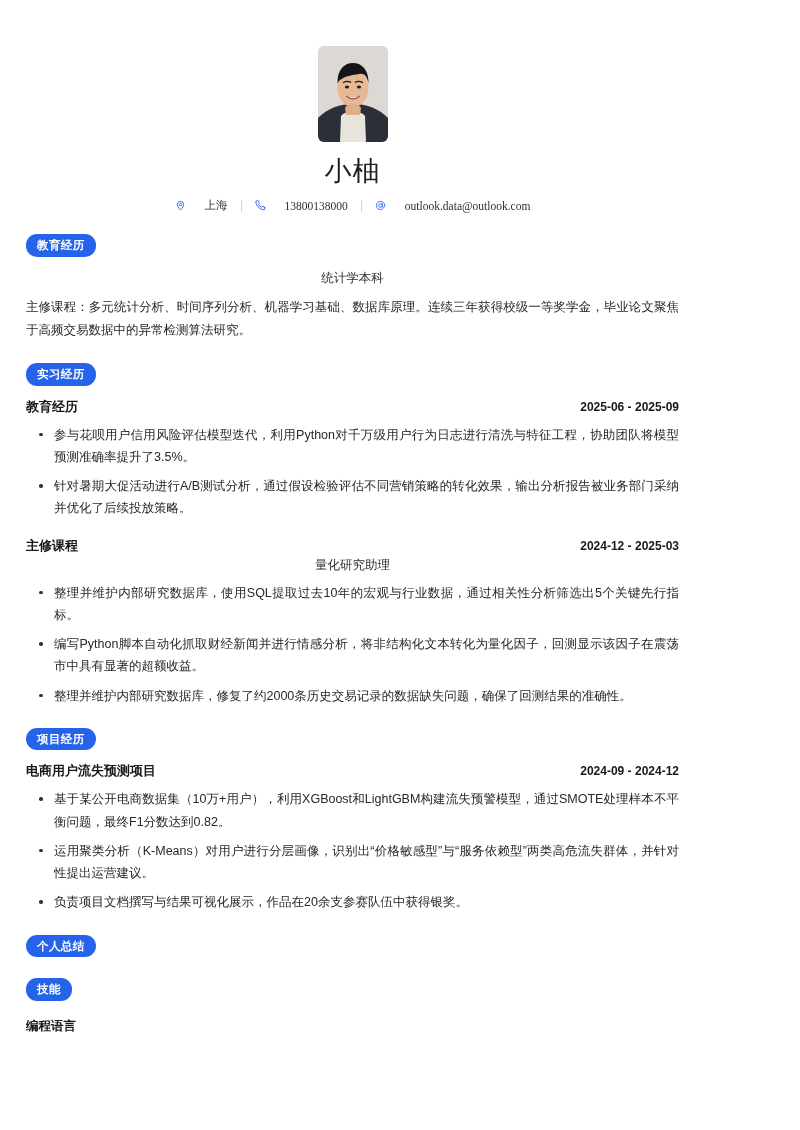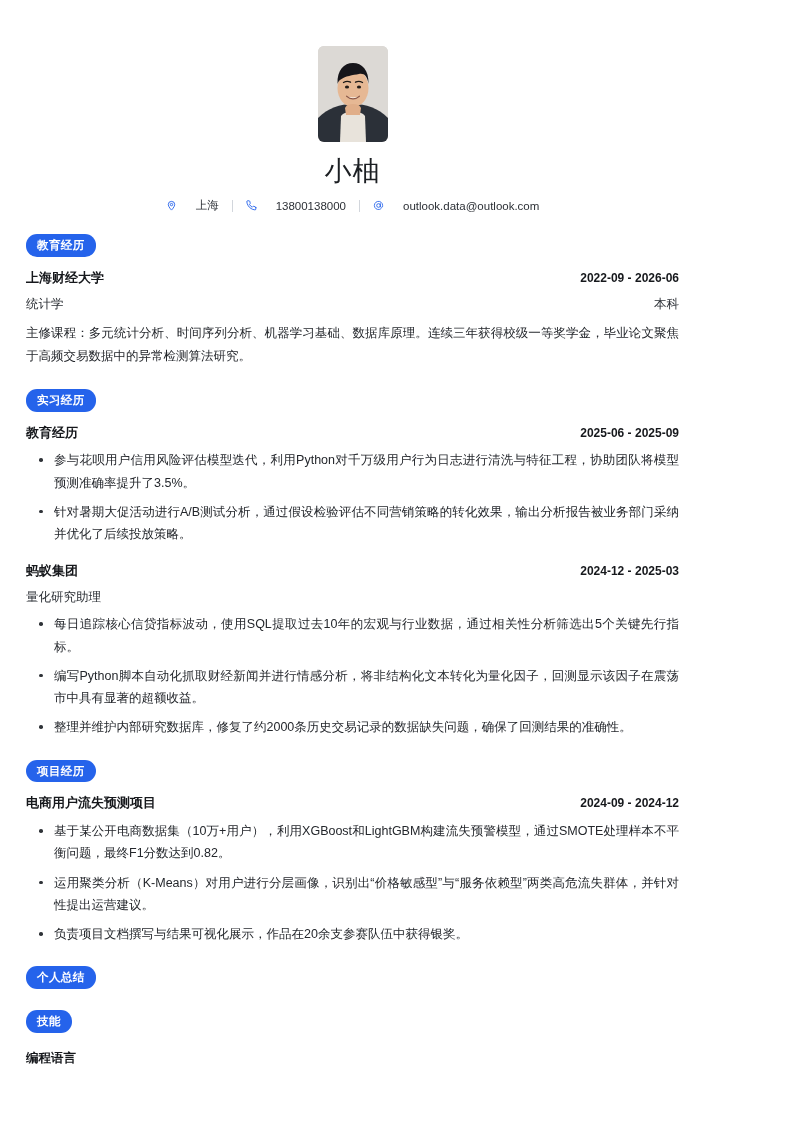--- a/index.html
+++ b/index.html
@@ -55,20 +55,21 @@
     display: flex;
     justify-content: center;
     align-items: center;
     font-size: 11.5px;
     color: #2c3036;
   }
   .contact-item {
     display: inline-flex;
     gap: 19px;
     white-space: nowrap;
+    font-family: Liberation Serif, serif;
   }
   .contact-item .ci {
     display: inline-flex;
     align-items: center;
     color: #2563eb;
   }
   .contact-sep {
     display: inline-block;
     width: 1px;
     height: 12px;
@@ -105,23 +106,23 @@
     line-height: 1.45;
   }
   .entry-date {
     font-size: 12px;
     font-weight: 700;
     color: #16181c;
     white-space: nowrap;
   }
   .entry-sub {
     display: flex;
-    justify-content: space-between;
+    justify-content: center;
     align-items: baseline;
-    margin-top: 7px;
+    margin-top: 1px;
   }
   .entry-role {
     font-size: 12.5px;
     font-weight: 400;
     color: #2b2f35;
     line-height: 1.45;
   }
   .entry-meta {
     font-size: 12.5px;
     font-weight: 400;
@@ -233,24 +234,20 @@
         </span>
         <span>outlook.data@outlook.com</span>
       </span>
     </div>
   </div>
 
   <div class="section">
     <span class="section-badge">教育经历</span>
 
     <div class="entry">
-      <div class="entry-head">
-        <div class="entry-title">上海财经大学</div>
-        <div class="entry-date">2022-09 - 2026-06</div>
-      </div>
       <div class="entry-sub">
         <div class="entry-role">统计学</div>
         <div class="entry-meta">本科</div>
       </div>
       <div class="para">主修课程：多元统计分析、时间序列分析、机器学习基础、数据库原理。连续三年获得校级一等奖学金，毕业论文聚焦于高频交易数据中的异常检测算法研究。</div>
     </div>
   </div>
 
   <div class="section">
     <span class="section-badge">实习经历</span>
@@ -261,28 +258,28 @@
         <div class="entry-date">2025-06 - 2025-09</div>
       </div>
       <ul class="bullets">
         <li>参与花呗用户信用风险评估模型迭代，利用Python对千万级用户行为日志进行清洗与特征工程，协助团队将模型预测准确率提升了3.5%。</li>
         <li>针对暑期大促活动进行A/B测试分析，通过假设检验评估不同营销策略的转化效果，输出分析报告被业务部门采纳并优化了后续投放策略。</li>
       </ul>
     </div>
 
     <div class="entry">
       <div class="entry-head">
-        <div class="entry-title">蚂蚁集团</div>
+        <div class="entry-title">主修课程</div>
         <div class="entry-date">2024-12 - 2025-03</div>
       </div>
       <div class="entry-sub">
         <div class="entry-role">量化研究助理</div>
       </div>
       <ul class="bullets">
-        <li>每日追踪核心信贷指标波动，使用SQL提取过去10年的宏观与行业数据，通过相关性分析筛选出5个关键先行指标。</li>
+        <li>整理并维护内部研究数据库，使用SQL提取过去10年的宏观与行业数据，通过相关性分析筛选出5个关键先行指标。</li>
         <li>编写Python脚本自动化抓取财经新闻并进行情感分析，将非结构化文本转化为量化因子，回测显示该因子在震荡市中具有显著的超额收益。</li>
         <li>整理并维护内部研究数据库，修复了约2000条历史交易记录的数据缺失问题，确保了回测结果的准确性。</li>
       </ul>
     </div>
   </div>
 
   <div class="section">
     <span class="section-badge">项目经历</span>
 
     <div class="entry">

